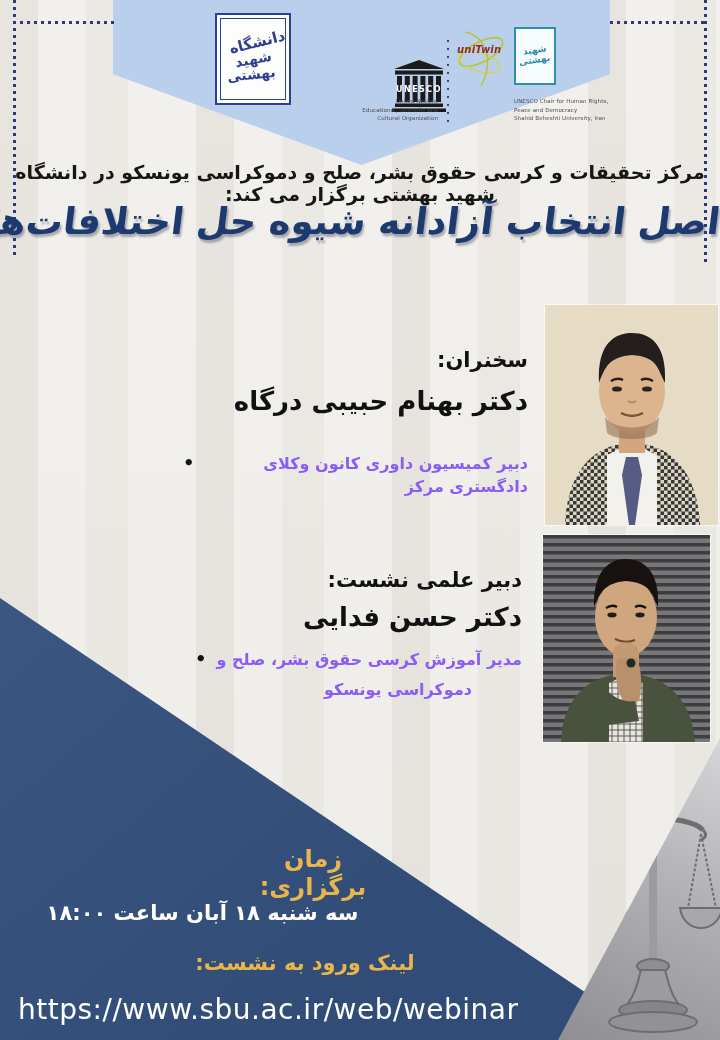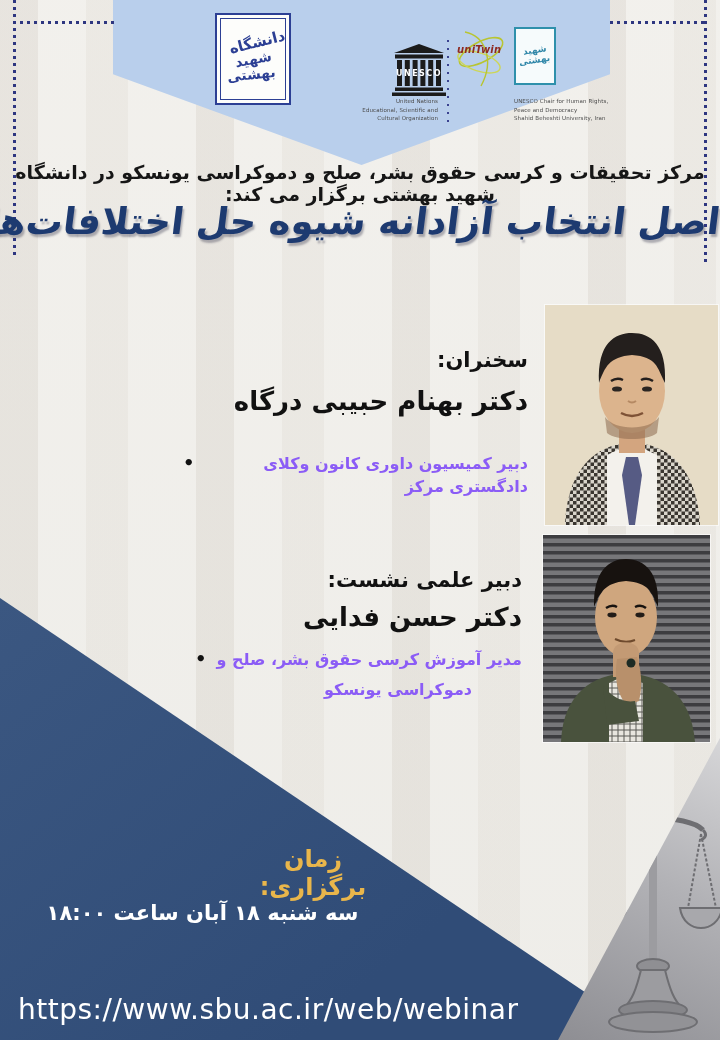--- a/index.html
+++ b/index.html
@@ -30,21 +30,21 @@
   }
   .sbu-logo{
     left:215px;top:13px;width:72px;height:88px;background:#fdfdfb;
     border:2px solid #2c3f94;box-shadow:inset 0 0 0 3px #fdfdfb, inset 0 0 0 4px #2c3f94;
     display:flex;flex-direction:column;align-items:center;justify-content:center;
     color:#2c3f94;font-weight:bold;line-height:1.05;z-index:4;
   }
   .sbu-logo .l1{font-size:15px;transform:rotate(-14deg) translateX(4px);}
   .sbu-logo .l2{font-size:14px;transform:rotate(-10deg);}
   .sbu-logo .l3{font-size:14px;transform:rotate(-6deg) translateX(-2px);}
-  .unesco-wrap{left:392px;top:44px;width:54px;height:52px;z-index:4;text-align:right;}
+  .unesco-wrap{left:392px;top:60px;width:54px;height:52px;z-index:4;text-align:right;}
   .caption{
     font-size:5.5px;line-height:1.55;color:#4a4a4a;z-index:4;letter-spacing:.1px;
   }
   .caption.right{text-align:right;}
   .caption.left{text-align:left;}
   .sep-v{left:447px;top:40px;height:88px;width:2px;
     background-image:repeating-linear-gradient(180deg,#3a4390 0 2px,transparent 2px 8px);z-index:4;}
   .unitwin{left:451px;top:26px;width:60px;height:64px;z-index:4;}
   .unitwin-label{
     position:absolute;left:6px;top:18px;font-size:10px;font-weight:bold;color:#8e2b22;
@@ -245,15 +245,16 @@
         <ellipse cx="95" cy="228" rx="16" ry="7" fill="#8f8f93" stroke-width="2"></ellipse>
         <path d="M83 232 C 78 252, 74 262, 66 270 L 124 270 C 116 262, 112 252, 107 232 Z" fill="#9c9ca0" stroke-width="2"></path>
         <ellipse cx="95" cy="272" rx="34" ry="9" fill="#86868a" stroke-width="2"></ellipse>
         <ellipse cx="95" cy="284" rx="44" ry="10" fill="#929296" stroke-width="2"></ellipse>
       </g>
     </svg>
   </div>
 
   <div class="abs f-yellow" style="left:238px;top:845px;width:150px;font-size:24px;">زمان برگزاری:</div>
   <div class="abs f-white" style="left:15px;top:901px;width:375px;font-size:21px;">سه شنبه ۱۸ آبان ساعت ۱۸:۰۰</div>
+  <div class="abs f-yellow" style="left:180px;top:951px;width:250px;font-size:21px;">لینک ورود به نشست:</div>
   <div class="abs f-url" style="left:18px;top:993px;width:458px;">https://www.sbu.ac.ir/web/webinar</div>
 
 </div>
 
 </body></html>

